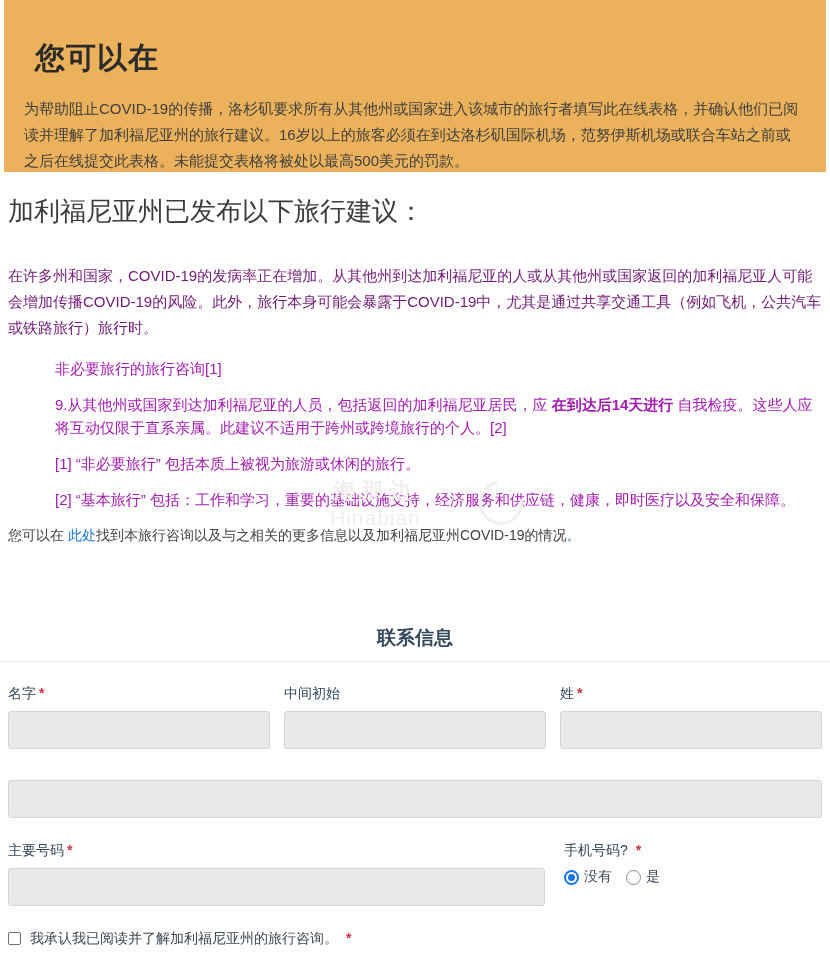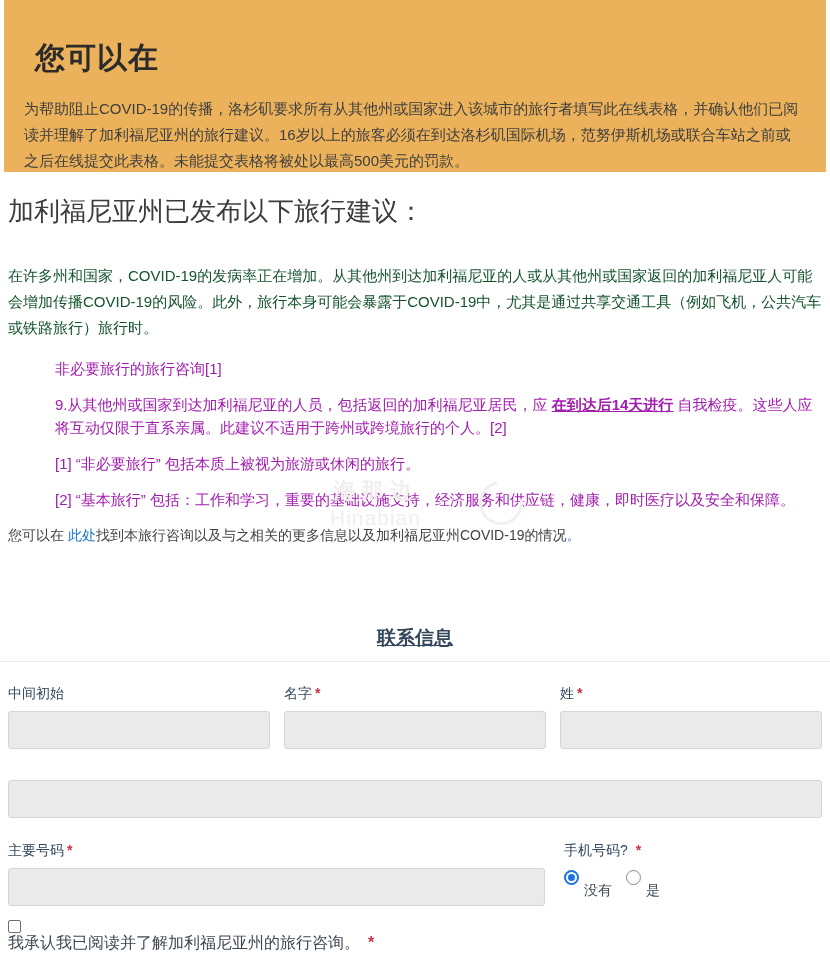--- a/index.html
+++ b/index.html
@@ -39,25 +39,25 @@
   .advisory-heading {
     margin-top: 22px;
     font-size: 26px;
     font-weight: 400;
     color: #3c3c3c;
   }
   .intro {
     margin-top: 34px;
     font-size: 15px;
     line-height: 26px;
-    color: #14532d;
+    color: #701a75;
   }
   .indent { margin: 16px 0 0 47px; font-size: 15px; color: #a21caf; }
   .indent p { margin-bottom: 13px; line-height: 23px; }
-  .bold-underline { font-weight: 700; text-decoration: underline; }
+  .bold-underline { font-weight: 700; }
   .more-info { margin-top: 8px; font-size: 14px; line-height: 23px; color: #424242; }
   a.inline-link { color: #2077c9; text-decoration: none; cursor: pointer; }
   .blue-period { color: #2077c9; }
 
   
   .watermark {
     position: absolute;
     left: 330px; top: 476px;
     display: flex; align-items: center;
     color: #f1efed;
@@ -77,21 +77,20 @@
     transform: rotate(35deg);
   }
 
   
   .section-title {
     margin-top: 78px;
     text-align: center;
     font-size: 19px;
     font-weight: 700;
     color: #33475b;
-    text-decoration: underline;
   }
   .hr { border: 0; border-top: 1px solid #e7ecf2; margin: 10px -8px 0 -8px; }
 
   .row3 {
     display: flex;
     gap: 14px;
     margin-top: 23px;
   }
   .row3 .field { flex: 1; }
   .field-label {
@@ -126,29 +125,28 @@
     border-radius: 50%;
     display: inline-flex;
     align-items: center; justify-content: center;
     margin-right: 5px;
   }
   .radio-outer.checked { border: 2px solid #1a73e8; }
   .radio-outer.checked .radio-dot {
     width: 7px; height: 7px; border-radius: 50%; background: #1a73e8;
   }
   .radio-outer.unchecked { border: 1.5px solid #8a8a8a; background: #fff; }
-  .radio-label { font-size: 14px; color: #3f4a56; position: relative; top: 14px; }
+  .radio-label { font-size: 14px; color: #3f4a56; position: relative; top: 0; }
 
   .checkbox-row {
-    margin-top: 12px;
+    margin-top: 24px;
     display: flex;
     align-items: flex-start;
-    font-size: 16px;
+    font-size: 14px;
     color: #3d4752;
-    flex-direction: column;
   }
   .checkbox-box {
     width: 13px; height: 13px;
     border: 1.5px solid #6f6f6f;
     border-radius: 2px;
     background: #fff;
     margin: 2px 9px 0 0;
     flex: 0 0 auto;
     cursor: pointer;
   }
@@ -174,25 +172,25 @@
     <p>[2] “基本旅行” 包括：工作和学习，重要的基础设施支持，经济服务和供应链，健康，即时医疗以及安全和保障。</p>
   </div>
 
   <p class="more-info"><span>您可以在 </span><a class="inline-link">此处</a><span>找到本旅行咨询以及与之相关的更多信息以及加利福尼亚州COVID-19的情况</span><span class="blue-period">。</span></p>
 
   <h3 class="section-title">联系信息</h3>
   <hr class="hr">
 
   <div class="row3">
     <div class="field">
+      <label class="field-label"><span>名字</span><span class="req">*</span></label>
+      <input class="text-input" type="text" value="" style="">
+    </div>
+    <div class="field">
       <label class="field-label"><span>中间初始</span></label>
-      <input class="text-input" type="text" value="" style="">
-    </div>
-    <div class="field">
-      <label class="field-label"><span>名字</span><span class="req">*</span></label>
       <input class="text-input" type="text" value="" style="">
     </div>
     <div class="field">
       <label class="field-label"><span>姓</span><span class="req">*</span></label>
       <input class="text-input" type="text" value="" style="">
     </div>
   </div>
 
   <div class="email-row">
     <input class="text-input" type="text" value="" style="">

